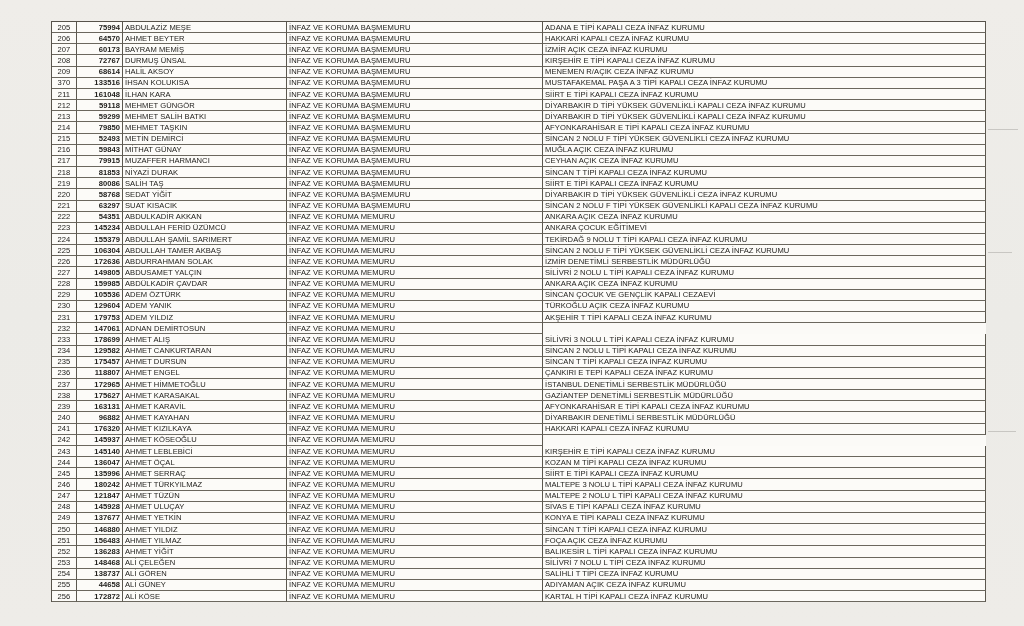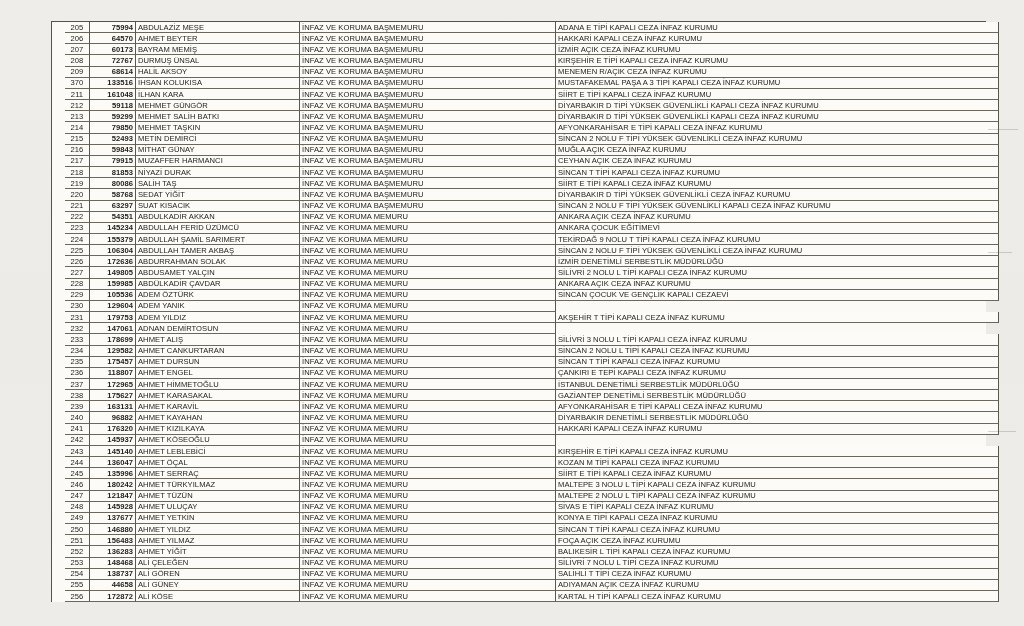--- a/index.html
+++ b/index.html
@@ -25,21 +25,20 @@
     width: 934px;
     border-left: 1px solid #57534b;
     border-top: 1px solid #57534b;
     background: #fbfaf7;
     box-sizing: content-box;
   }
   .row {
     display: grid;
     grid-template-columns: 25px 46px 164px 256px 443px;
     height: 11.17px;
-    padding-left: 13px;
   }
   .cell {
     box-sizing: border-box;
     border-right: 1px solid #5b574e;
     border-bottom: 1px solid #6b675e;
     font-size: 7.6px;
     color: #23221f;
     display: flex;
     align-items: center;
     white-space: nowrap;
@@ -261,20 +260,21 @@
     <div class="cell c-name">ADEM ÖZTÜRK</div>
     <div class="cell c-title">İNFAZ VE KORUMA MEMURU</div>
     <div class="cell c-inst">SİNCAN ÇOCUK VE GENÇLİK KAPALI CEZAEVİ</div>
   </div>
 
   <div class="row">
     <div class="cell c-no">230</div>
     <div class="cell c-reg">129604</div>
     <div class="cell c-name">ADEM YANIK</div>
     <div class="cell c-title">İNFAZ VE KORUMA MEMURU</div>
+    <div class="cell c-inst">TÜRKOĞLU AÇIK CEZA İNFAZ KURUMU</div>
   </div>
 
   <div class="row">
     <div class="cell c-no">231</div>
     <div class="cell c-reg">179753</div>
     <div class="cell c-name">ADEM YILDIZ</div>
     <div class="cell c-title">İNFAZ VE KORUMA MEMURU</div>
     <div class="cell c-inst">AKŞEHİR T TİPİ KAPALI CEZA İNFAZ KURUMU</div>
   </div>
 

